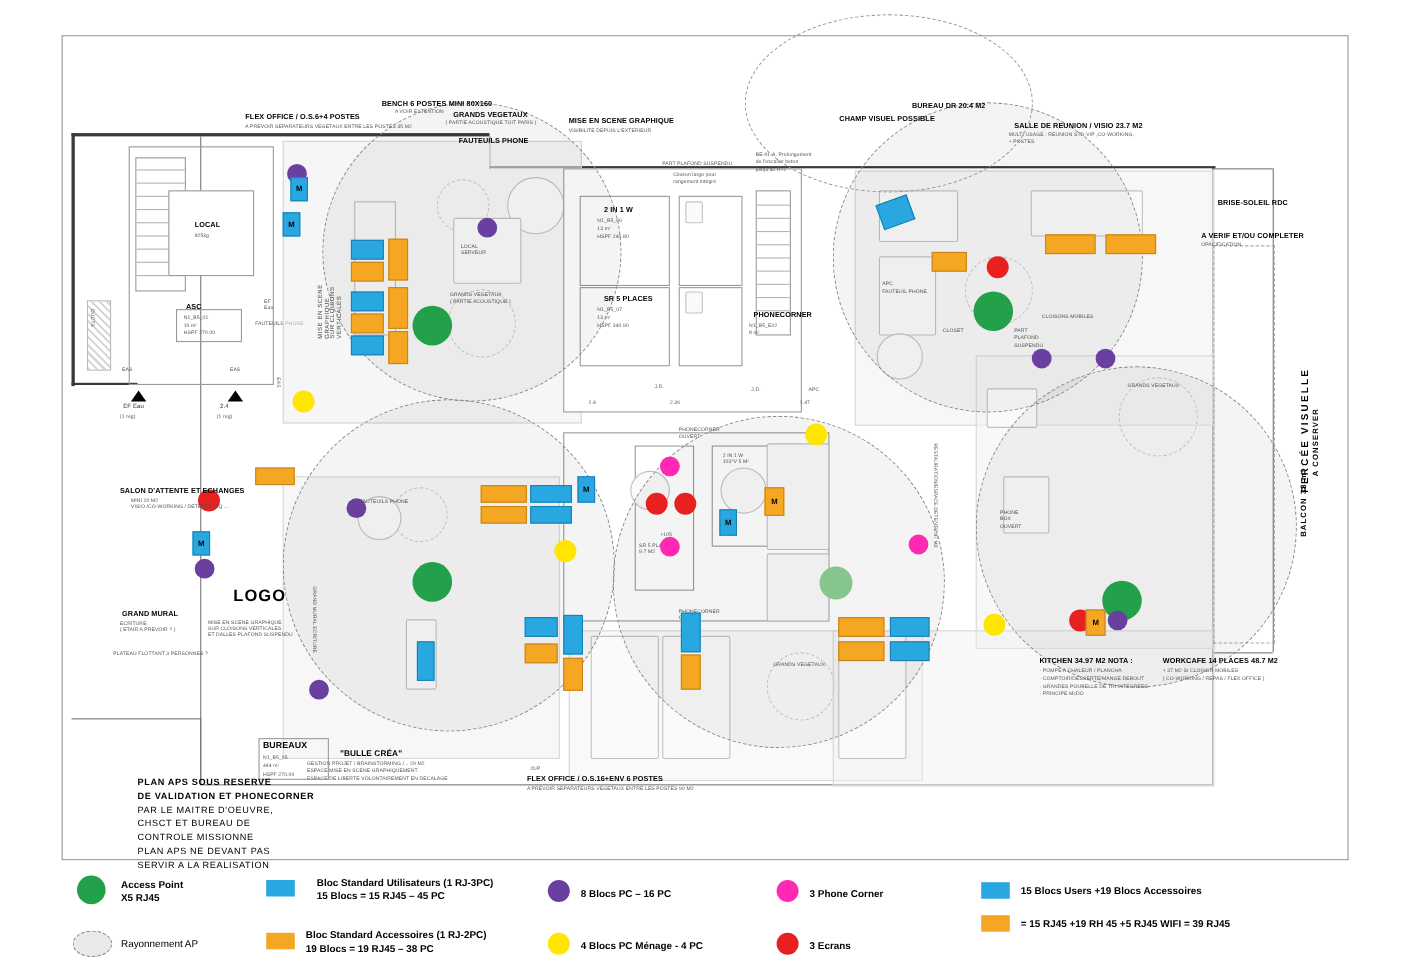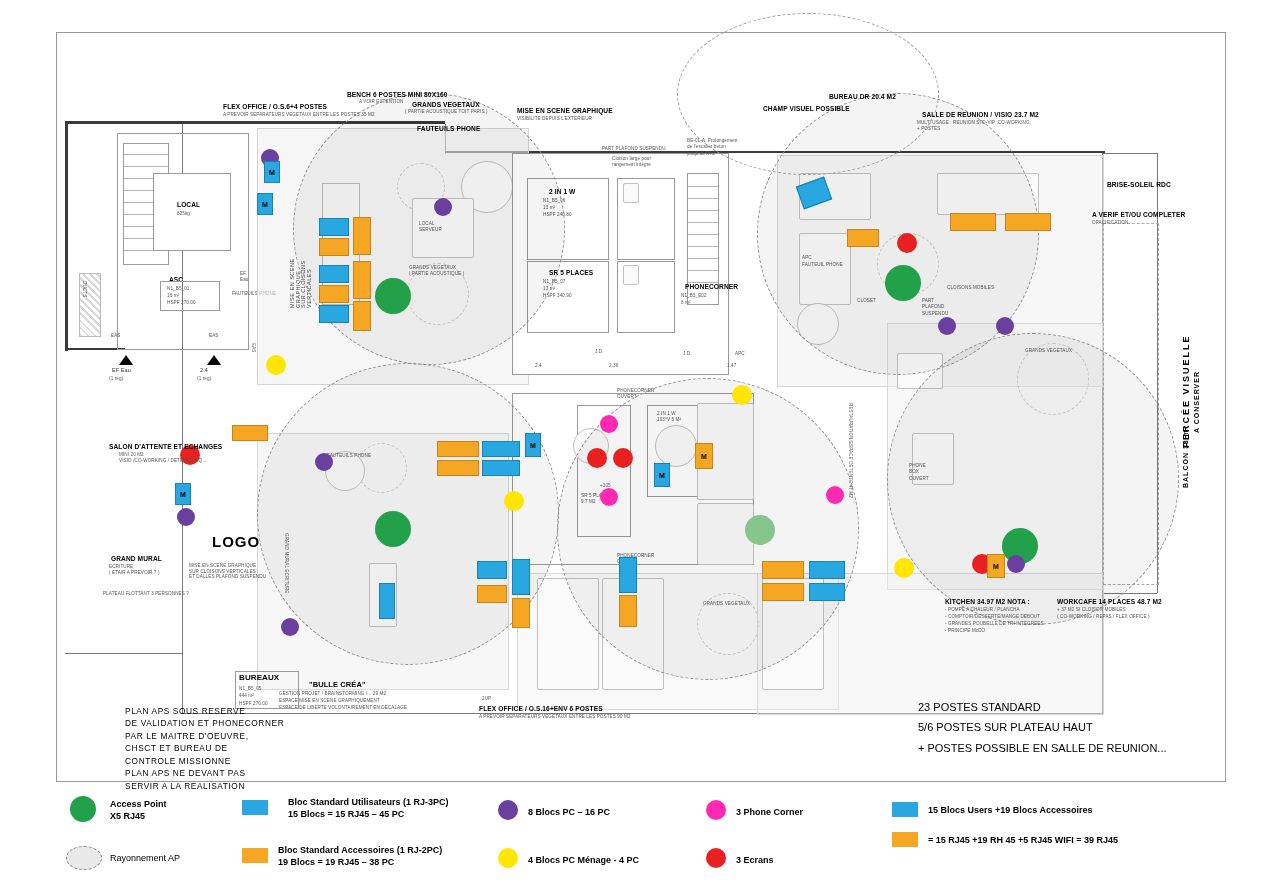--- a/index.html
+++ b/index.html
@@ -34,21 +34,21 @@
 
   .lbl{position:absolute;font-size:5.5px;color:#333;line-height:1.25;letter-spacing:.1px;}
   .lbl.b{font-weight:bold;color:#000;font-size:6.6px;}
   .lbl.sm{font-size:4.6px;color:#555;}
 
   .tri{position:absolute;width:0;height:0;border-left:7px solid transparent;border-right:7px solid transparent;border-bottom:10px solid #000;}
 
   .arc{position:absolute;border:1px dashed #999;border-radius:50%;}
 
   .notes-left{position:absolute;left:68px;top:672px;width:180px;font-size:8.3px;line-height:1.5;letter-spacing:.6px;color:#000;}
-  .notes-left b{font-weight:normal;}
+  .notes-left b{font-weight:bold;}
   .notes-right{position:absolute;left:918px;top:697px;font-size:11px;line-height:1.85;color:#000;}
   .legend{position:absolute;left:56px;top:790px;width:1168px;height:90px;}
   .lg-item{position:absolute;font-size:9px;line-height:1.35;}
   .lg-title{font-weight:bold;}
   .lg-dot{position:absolute;width:26px;height:26px;border-radius:50%;}
   .lg-sq{position:absolute;width:26px;height:15px;}
   .ray{position:absolute;width:34px;height:22px;border-radius:50%;border:1px dashed #888;background:#e9e9e9;}
 
   .vert-text{position:absolute;writing-mode:vertical-rl;transform:rotate(180deg);font-size:9px;letter-spacing:2px;font-weight:bold;}
   .vert-text.sm{font-size:5.5px;letter-spacing:.5px;font-weight:normal;color:#444;}
@@ -357,25 +357,20 @@
       <div><b>PLAN APS SOUS RESERVE</b></div>
       <div><b>DE VALIDATION ET PHONECORNER</b></div>
       <div>PAR LE MAITRE D'OEUVRE,</div>
       <div>CHSCT ET BUREAU DE</div>
       <div>CONTROLE MISSIONNE</div>
       <div>PLAN APS NE DEVANT PAS</div>
       <div>SERVIR A LA REALISATION</div>
     </div>
   </div>
 
-  <div class="notes-right">
-    <div>23 POSTES STANDARD</div>
-    <div>5/6 POSTES SUR PLATEAU HAUT</div>
-    <div>+ POSTES POSSIBLE EN SALLE DE REUNION...</div>
-  </div>
 
   <div class="legend">
 
     <div class="lg-dot" style="left:14px;top:6px;background:#22a04a;"></div>
     <div class="lg-item" style="left:54px;top:8px;">
       <div class="lg-title">Access Point</div>
       <div class="lg-title">X5 RJ45</div>
     </div>
 
     <div class="ray" style="left:10px;top:56px;"></div>

